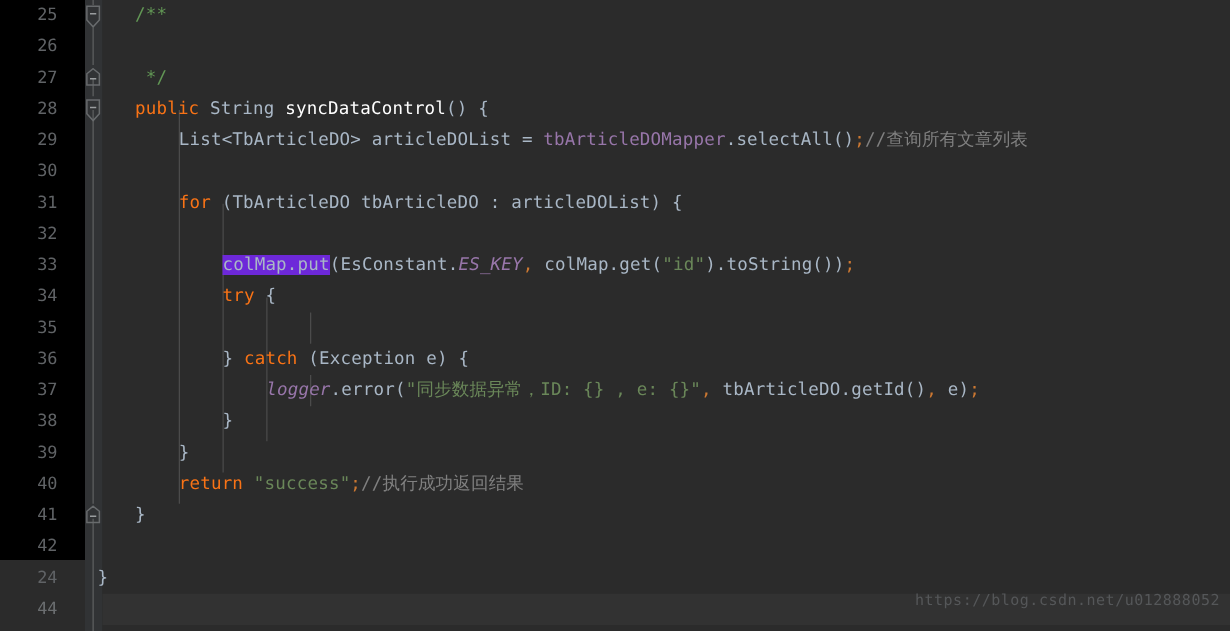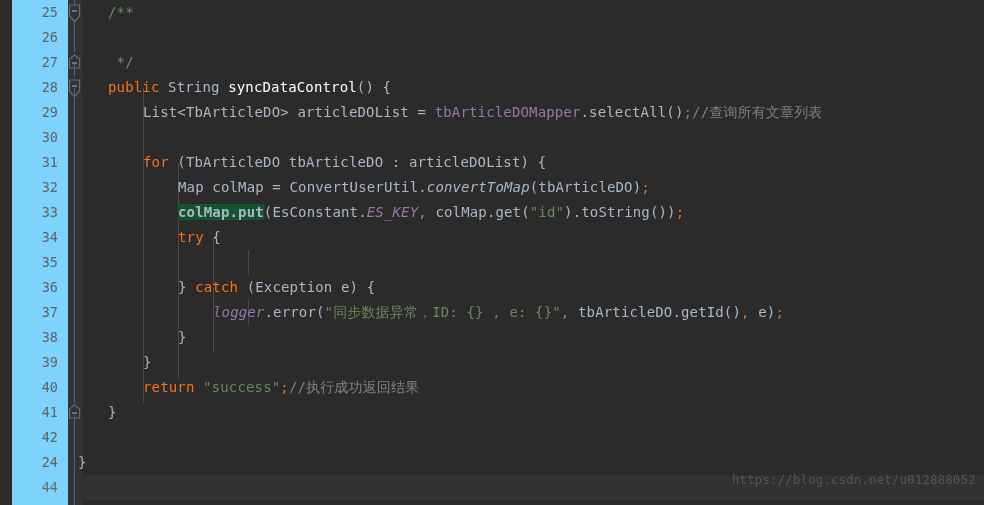--- a/index.html
+++ b/index.html
@@ -15,24 +15,24 @@
     background: #2b2b2b;
     font-family: "DejaVu Sans Mono", "Liberation Mono", monospace;
     font-size: 14px;
     line-height: 25px;
     -webkit-font-smoothing: antialiased;
   }
 
   
   #gutter {
     position: absolute;
-    left: 12px; top: 0;
+    left: 0; top: 0;
     width: 68px;
-    height: 505px;
-    background: #7dd3fc;
+    height: 448px;
+    background: #000000;
   }
   .ln {
     position: absolute;
     left: 0;
     width: 46px;
     height: 25px;
     line-height: 25px;
     text-align: right;
     color: #606366;
     font-size: 13.5px;
@@ -108,22 +108,21 @@
   .t-lcmt    { color: #808080; }
   .t-str     { color: #6a8759; }
   .t-fn      { color: #ffffff; }
   .t-field   { color: #9876aa; }
   .t-field-i { color: #9876aa; font-style: italic; }
   .t-static  { color: #a9b7c6; font-style: italic; }
   .t-semi    { color: #cc7832; }
 
   
   .hl-ident {
-    background: #14532d;
-    font-weight: bold;
+    background: #6d28d9;
   }
 
   
   .param-hint {
     background: #3c3f41;
     color: #8c8c8c;
     border-radius: 3px;
     padding: 1px 4px 1px 3px;
     font-size: 12.5px;
   }
@@ -232,23 +231,20 @@
     </div>
 
     <div class="row" style="top:125px">
       <span class="codetext t-txt" style="left:26px"></span>
     </div>
 
     <div class="row" style="top:150px">
       <span class="codetext" style="left:61px"><span class="t-kw">for</span><span class="t-txt"> (TbArticleDO tbArticleDO : articleDOList) {</span></span>
     </div>
 
-    <div class="row" style="top:175px">
-      <span class="codetext" style="left:96px"><span class="t-txt">Map colMap = ConvertUserUtil.</span><span class="t-static">convertToMap</span><span class="t-txt">(tbArticleDO)</span><span class="t-semi">;</span></span>
-    </div>
 
     <div class="row" style="top:200px">
       <span class="codetext" style="left:96px"><span class="hl-ident t-txt">colMap.put</span><span class="t-txt">(EsConstant.</span><span class="t-field-i">ES_KEY</span><span class="t-semi">,</span><span class="t-txt"> colMap.get(</span><span class="t-str">"id"</span><span class="t-txt">).toString())</span><span class="t-semi">;</span></span>
     </div>
 
     <div class="row" style="top:225px">
       <span class="codetext" style="left:96px"><span class="t-kw">try</span><span class="t-txt"> {</span></span>
     </div>
 
 

